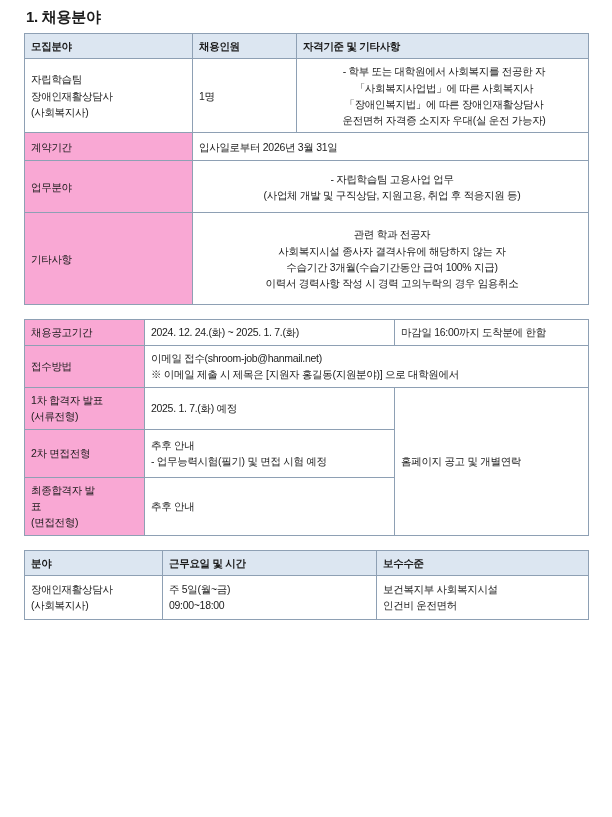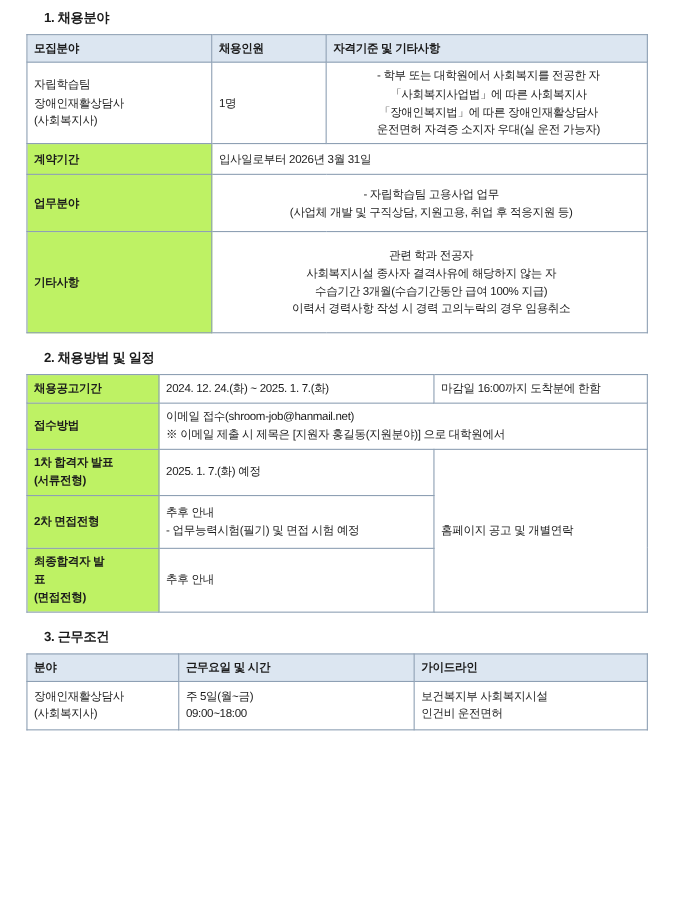--- a/index.html
+++ b/index.html
@@ -16,24 +16,24 @@
     overflow: hidden;
   }
   .page {
     position: relative;
     width: 612px;
     height: 817px;
     box-sizing: border-box;
     padding: 8px 24px 0 24px;
   }
   .section-title {
-    font-size: 12px;
+    font-size: 15px;
     font-weight: bold;
     color: #1b1b1b;
-    margin: 0 0 6px 16px;
+    margin: 0 0 6px 2px;
     letter-spacing: -0.3px;
   }
   .sec-spacer { height: 14px; }
 
   table {
     border-collapse: collapse;
     table-layout: fixed;
     width: 100%;
     margin: 0;
   }
@@ -46,22 +46,22 @@
     text-align: left;
     line-height: 1.55;
     letter-spacing: -0.3px;
     color: #1b1b1b;
   }
   thead th, .hdr {
     background: #dce6f1;
     font-weight: bold;
   }
   .lbl {
-    background: #bef264;
-    font-weight: bold;
+    background: #f9a8d4;
+    font-weight: normal;
   }
   .left {
     text-align: center;
     padding-left: 9px;
   }
   .cellline { display: block; }
 
   
   #tbl-recruit-field col.c1 { width: 168px; }
   #tbl-recruit-field col.c2 { width: 104px; }
@@ -136,21 +136,20 @@
           <span class="cellline">사회복지시설 종사자 결격사유에 해당하지 않는 자</span>
           <span class="cellline">수습기간 3개월(수습기간동안 급여 100% 지급)</span>
           <span class="cellline">이력서 경력사항 작성 시 경력 고의누락의 경우 임용취소</span>
         </td>
       </tr>
     </tbody>
   </table>
 
   <div class="sec-spacer"></div>
 
-  <div class="section-title">2. 채용방법 및 일정</div>
 
   <table id="tbl-method">
     <colgroup>
         <col class="c1">
         <col class="c2">
         <col class="c3">
       </colgroup>
     <tbody>
       <tr style="height:22px">
         <td class="lbl">
@@ -201,33 +200,32 @@
         </td>
         <td>
           <span class="cellline">추후 안내</span>
         </td>
       </tr>
     </tbody>
   </table>
 
   <div class="sec-spacer"></div>
 
-  <div class="section-title">3. 근무조건</div>
 
   <table id="tbl-work">
     <colgroup>
         <col class="c1">
         <col class="c2">
         <col class="c3">
       </colgroup>
     <thead>
       <tr style="height:22px">
         <th class="hdr">분야</th>
         <th class="hdr">근무요일 및 시간</th>
-        <th class="hdr">가이드라인</th>
+        <th class="hdr">보수수준</th>
       </tr>
     </thead>
     <tbody>
       <tr style="height:44px">
         <td>
           <span class="cellline">장애인재활상담사</span>
           <span class="cellline">(사회복지사)</span>
         </td>
         <td>
           <span class="cellline">주 5일(월~금)</span>

